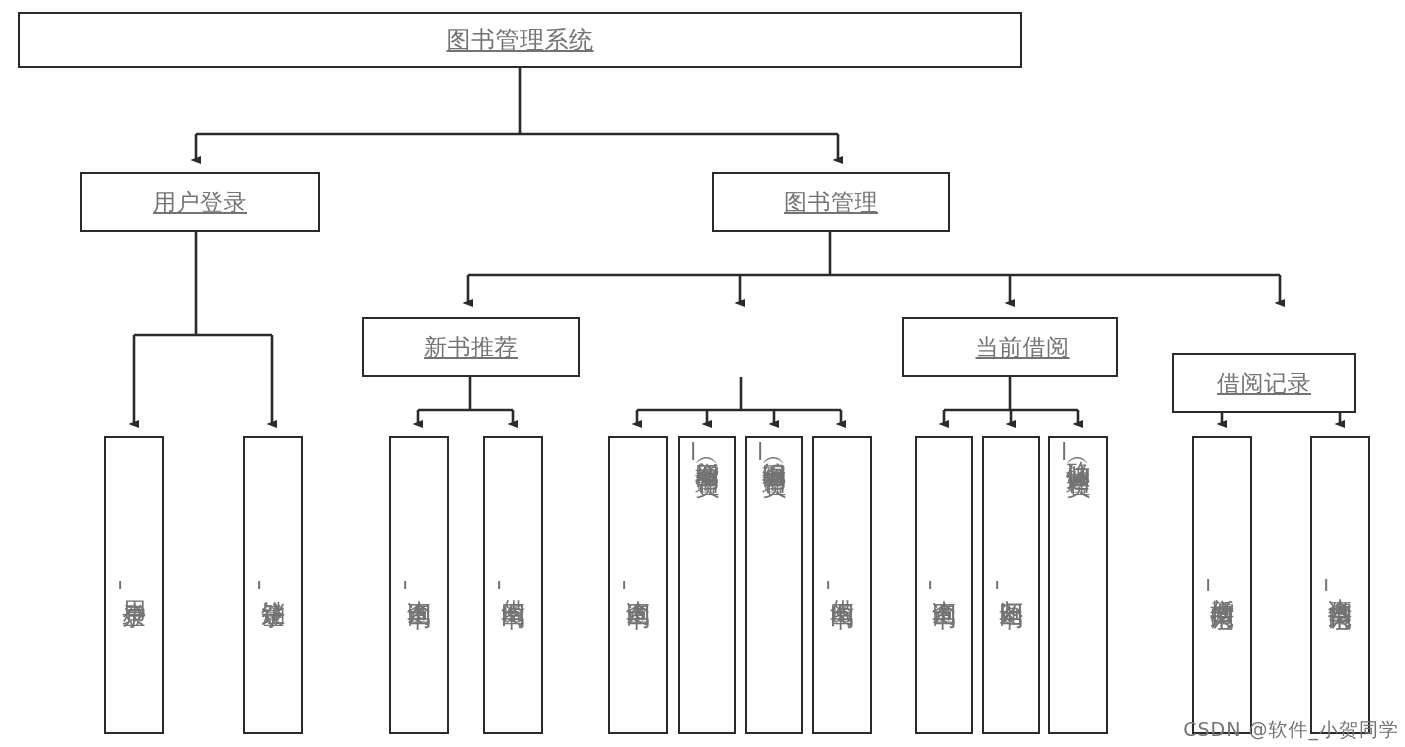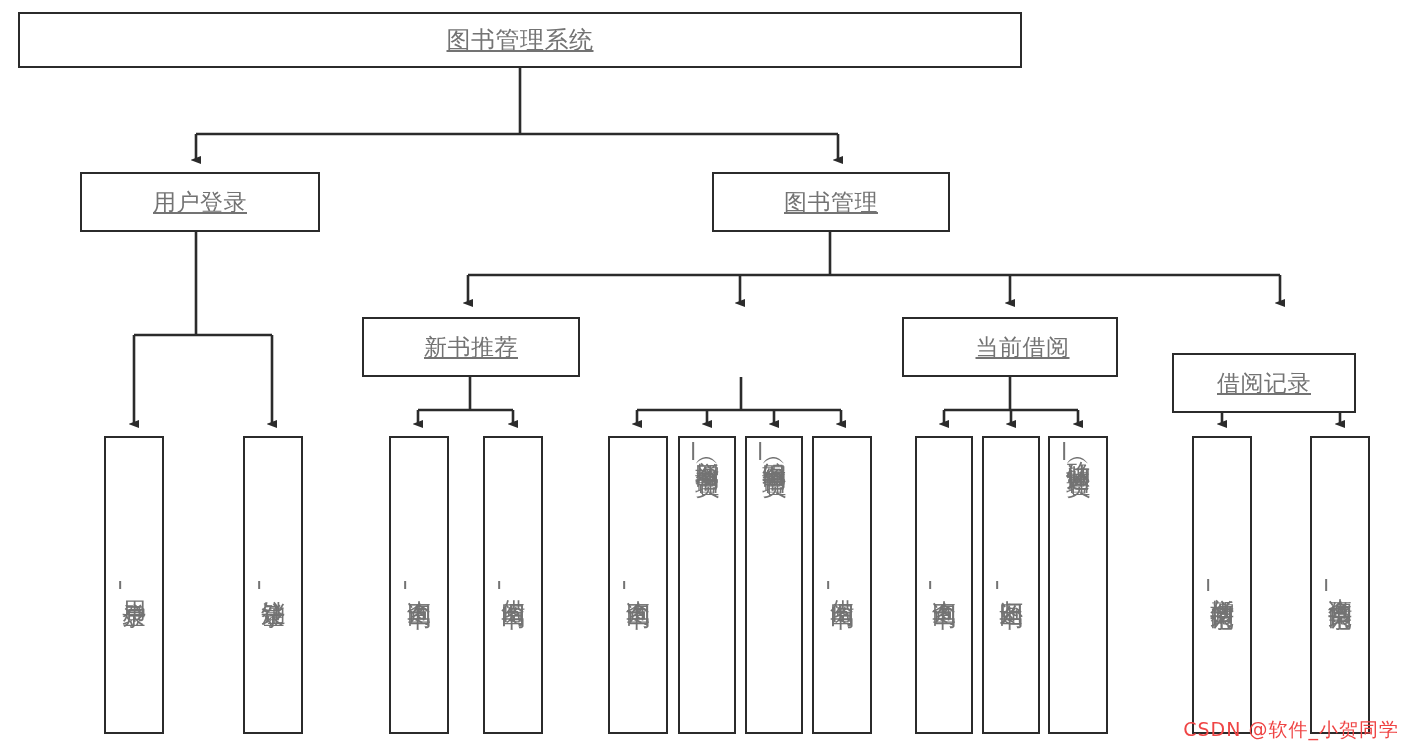--- a/index.html
+++ b/index.html
@@ -60,21 +60,21 @@
   .node.vertical.topalign {
     align-items: flex-start;
     justify-content: center;
     padding-top: 4px;
   }
   #watermark {
     position: absolute;
     right: 6px;
     bottom: 4px;
     font-size: 19px;
-    color: #ef4444;
+    color: #737373;
     letter-spacing: 1px;
     z-index: 5;
     white-space: nowrap;
     font-family: "DejaVu Sans", "Liberation Sans", sans-serif;
   }
 </style>
 </head>
 <body>
 
 <div id="canvas">

